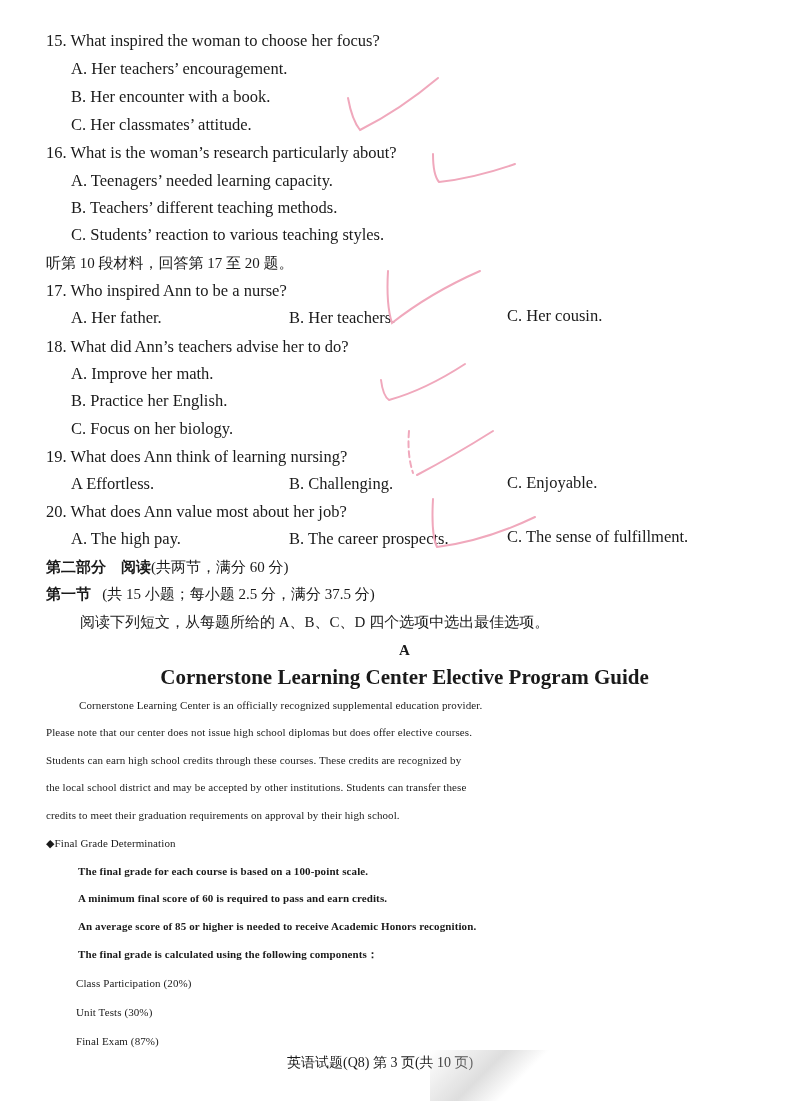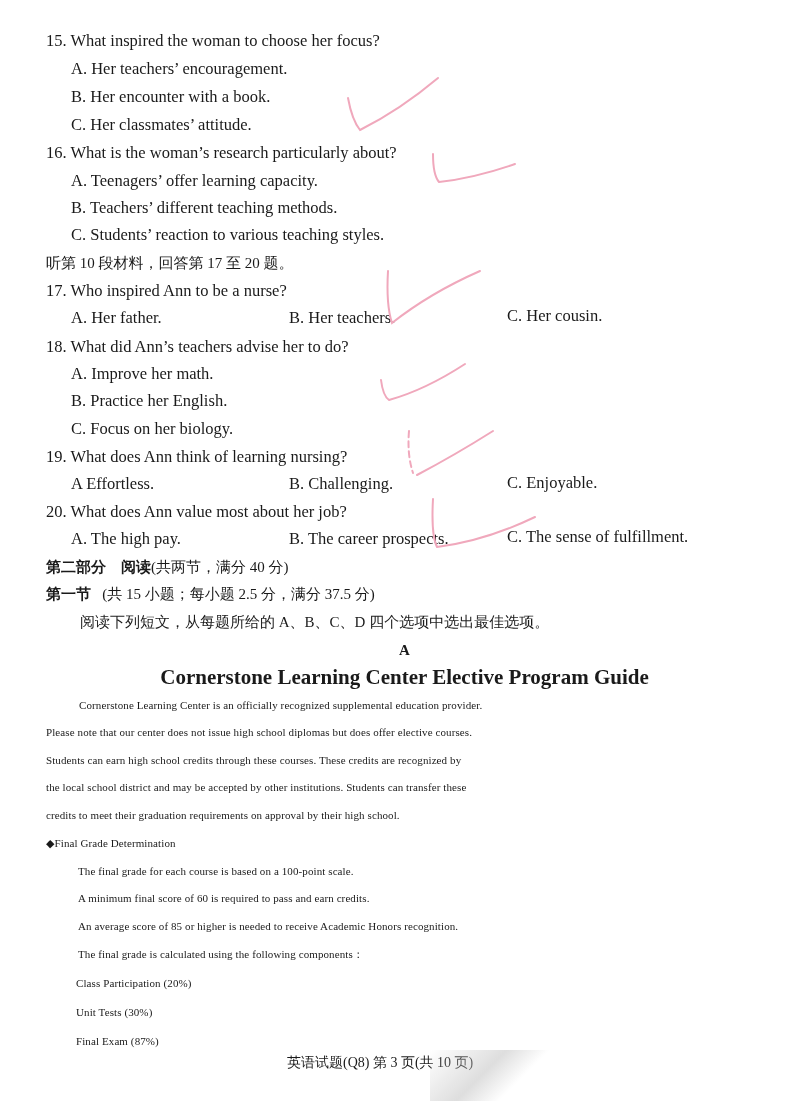--- a/index.html
+++ b/index.html
@@ -10,21 +10,21 @@
   }
   .line { position: absolute; white-space: nowrap; font-size: 16.5px; line-height: 20px; margin-top: 8px; }
   .q { left: 46px; }
   .opt { left: 71px; }
   .cn { left: 46px; font-size: 15px; }
   .bold { font-weight: bold; }
   .col2 { left: 289px; }
   .col3 { left: 507px; }
   .center { left: 0; width: 809px; text-align: center; }
   .para { left: 46px; font-size: 11px; letter-spacing: 0.1px; }
-  .indent { left: 78px; }
+  .indent { left: 78px; font-weight: bold; }
   .footer { position: absolute; left: 287px; top: 1054px; font-size: 14px; }
   .mark { position: absolute; pointer-events: none; }
   .fade {
     position: absolute; left: 430px; top: 1050px; width: 120px; height: 51px;
     background: linear-gradient(135deg, rgba(255,255,255,0) 0%, rgba(200,200,200,0.6) 45%, rgba(255,255,255,1) 70%);
   }
 </style>
 </head>
 <body>
 
@@ -33,21 +33,21 @@
   <span>What inspired the woman to choose her focus?</span>
 </div>
 <div class="line opt" style="top:51px">A. Her teachers’ encouragement.</div>
 <div class="line opt" style="top:79px">B. Her encounter with a book.</div>
 <div class="line opt" style="top:107px">C. Her classmates’ attitude.</div>
 
 <div class="line q" style="top:135px">
   <span>16.</span>
   <span>What is the woman’s research particularly about?</span>
 </div>
-<div class="line opt" style="top:163px">A. Teenagers’ offer learning capacity.</div>
+<div class="line opt" style="top:163px">A. Teenagers’ needed learning capacity.</div>
 <div class="line opt" style="top:190px">B. Teachers’ different teaching methods.</div>
 <div class="line opt" style="top:217px">C. Students’ reaction to various teaching styles.</div>
 
 <div class="line cn" style="top:245px">听第 10 段材料，回答第 17 至 20 题。</div>
 
 <div class="line q" style="top:273px">
   <span>17.</span>
   <span>Who inspired Ann to be a nurse?</span>
 </div>
 <div class="line opt" style="top:300px">A. Her father.</div>
@@ -73,21 +73,21 @@
 <div class="line q" style="top:494px">
   <span>20.</span>
   <span>What does Ann value most about her job?</span>
 </div>
 <div class="line opt" style="top:521px">A. The high pay.</div>
 <div class="line col2" style="top:521px">B. The career prospects.</div>
 <div class="line col3" style="top:519px">C. The sense of fulfillment.</div>
 
 <div class="line cn" style="top:549px">
   <span class="bold">第二部分</span>&nbsp;&nbsp;&nbsp;
-  <span class="bold">阅读</span><span>(共两节，满分 40 分)</span>
+  <span class="bold">阅读</span><span>(共两节，满分 60 分)</span>
 </div>
 <div class="line cn" style="top:576px">
   <span class="bold">第一节</span>&nbsp;&nbsp;
   <span>(共 15 小题；每小题 2.5 分，满分 37.5 分)</span>
 </div>
 <div class="line cn" style="top:604px; left:80px">阅读下列短文，从每题所给的 A、B、C、D 四个选项中选出最佳选项。</div>
 
 <div class="line center bold" style="top:632px; font-size:15px">A</div>
 <div class="line center bold" style="top:659px; font-size:21px">Cornerstone Learning Center Elective Program Guide</div>
 

